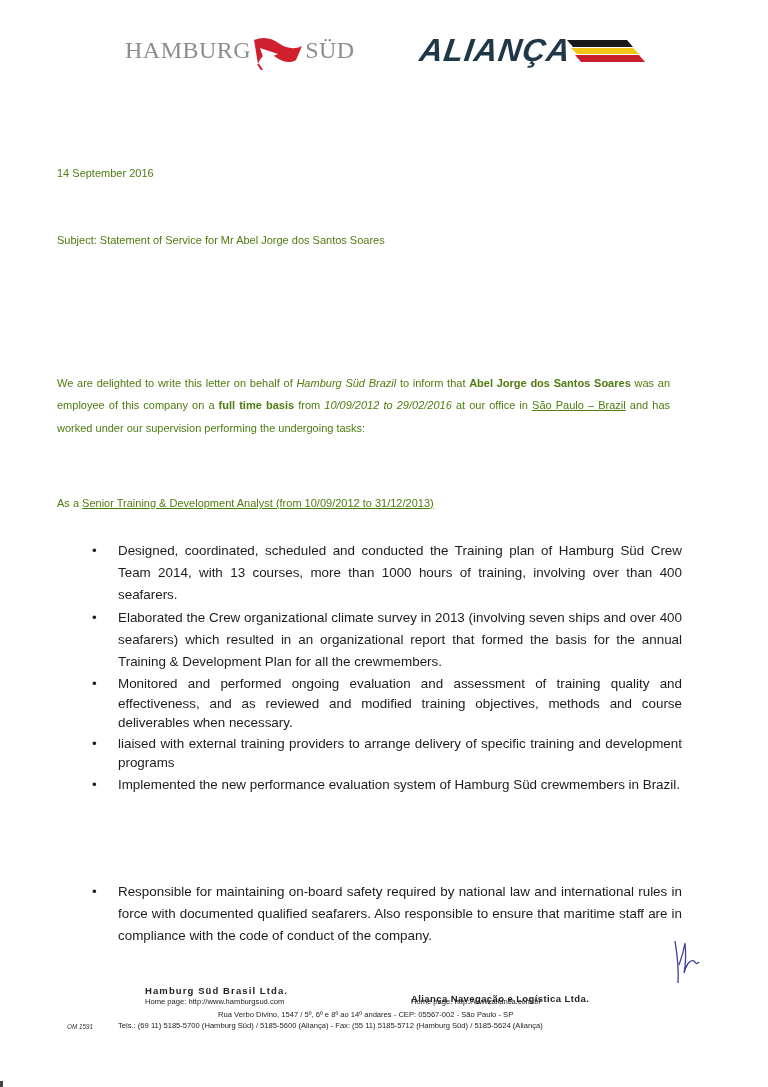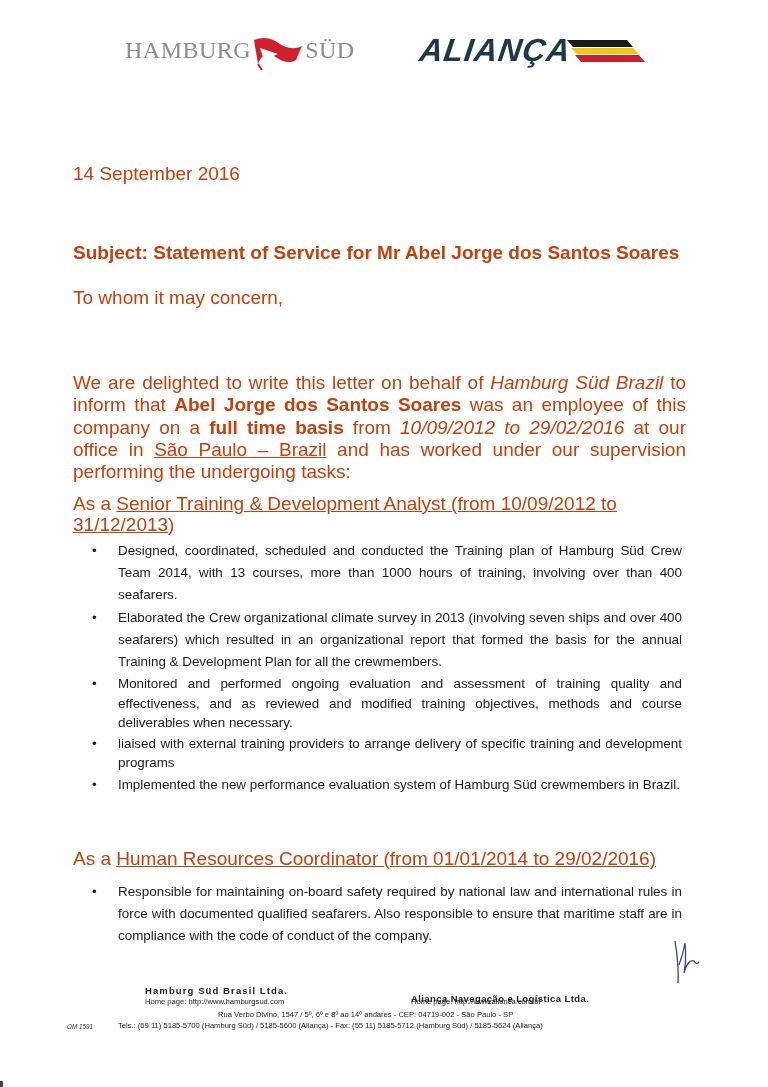--- a/index.html
+++ b/index.html
@@ -67,27 +67,26 @@
       height: 28px;
       margin-left: -4px;
     }
 
     
     .text {
       position: absolute;
       left: 57px;
       width: 613px;
       font-family: "Liberation Sans", sans-serif;
-      font-size: 19px;
+      font-size: 11px;
       line-height: 21px;
-      color: #c2410c;
-      margin-left: 16px;
+      color: #4d7c0f;
     }
     .date { top: 163px; }
-    .subject { top: 242px; font-weight: bold; }
+    .subject { top: 230px; font-weight: normal; }
     .greeting { top: 287px; }
     .intro {
       top: 372px;
       text-align: justify;
       line-height: 22.3px;
     }
     .intro b { font-weight: bold; }
     .intro i { }
     .intro u { text-decoration: underline; }
     .section-head { }
@@ -201,49 +200,47 @@
       <polygon points="0,4 60,4 66,11 6,11" fill="#1a1a1a"></polygon>
       <polygon points="4,12 66,12 72,18 10,18" fill="#f2c418"></polygon>
       <polygon points="8,19 72,19 78,26 14,26" fill="#c8202c"></polygon>
     </svg>
   </div>
 
   <div class="text date">14 September 2016</div>
 
   <div class="text subject">Subject: Statement of Service for Mr Abel Jorge dos Santos Soares</div>
 
-  <div class="text greeting">To whom it may concern,</div>
 
   <div class="text intro"><span>We are delighted to write this letter on behalf of </span><i>Hamburg Süd Brazil</i><span> to inform that </span><b>Abel Jorge dos Santos Soares</b><span> was an employee of this company on a </span><b>full time basis</b><span> from </span><i>10/09/2012 to 29/02/2016</i><span> at our office in </span><u>São Paulo – Brazil</u><span> and has worked under our supervision performing the undergoing tasks:</span></div>
 
   <div class="text section-head sh1"><span>As a </span><u>Senior Training &amp; Development Analyst (from 10/09/2012 to 31/12/2013)</u></div>
 
   <ul class="bullets b1">
     <li><span class="dot">•</span><span>Designed, coordinated, scheduled and conducted the Training plan of Hamburg Süd Crew Team 2014, with 13 courses, more than 1000 hours of training, involving over than 400 seafarers.</span></li>
     <li><span class="dot">•</span><span>Elaborated the Crew organizational climate survey in 2013 (involving seven ships and over 400 seafarers) which resulted in an organizational report that formed the basis for the annual Training &amp; Development Plan for all the crewmembers.</span></li>
     <li class="tight"><span class="dot">•</span><span>Monitored and performed ongoing evaluation and assessment of training quality and effectiveness, and as reviewed and modified training objectives, methods and course deliverables when necessary.</span></li>
     <li class="tight"><span class="dot">•</span><span>liaised with external training providers to arrange delivery of specific training and development programs</span></li>
     <li><span class="dot">•</span><span>Implemented the new performance evaluation system of Hamburg Süd crewmembers in Brazil.</span></li>
   </ul>
 
-  <div class="text section-head sh2"><span>As a </span><u>Human Resources Coordinator (from 01/01/2014 to 29/02/2016)</u></div>
 
   <ul class="bullets b2">
     <li><span class="dot">•</span><span>Responsible for maintaining on-board safety required by national law and international rules in force with documented qualified seafarers. Also responsible to ensure that maritime staff are in compliance with the code of conduct of the company.</span></li>
   </ul>
 
   <svg class="signature" viewBox="0 0 50 60">
     <path d="M3 6 C5 18, 7 30, 6 48" stroke="#3a3f9a" stroke-width="1.3" fill="none"></path>
     <path d="M7 30 C10 22, 12 14, 13 8 C14 18, 14 28, 12 38 C14 30, 18 24, 22 26 C24 28, 24 30, 27 27" stroke="#3a3f9a" stroke-width="1.3" fill="none"></path>
   </svg>
 
   <div class="footer">
     <div class="co" style="left:145px; top:0px;">Hamburg Süd Brasil Ltda.</div>
     <div class="hp" style="left:145px; top:12px;">Home page: http://www.hamburgsud.com</div>
     <div class="co co2" style="left:411px; top:0px;">Aliança Navegação e Logística Ltda.</div>
     <div class="hp" style="left:411px; top:12px;">Home page: http://www.alianca.com.br</div>
-    <div class="addr">Rua Verbo Divino, 1547 / 5º, 6º e 8º ao 14º andares - CEP: 04719-002 - São Paulo - SP</div>
+    <div class="addr">Rua Verbo Divino, 1547 / 5º, 6º e 8º ao 14º andares - CEP: 05567-002 - São Paulo - SP</div>
     <div class="code">OM 1591</div>
     <div class="tels">Tels.: (69 11) 5185-5700 (Hamburg Süd) / 5185-5600 (Aliança) - Fax: (55 11) 5185-5712 (Hamburg Süd) / 5185-5624 (Aliança)</div>
   </div>
 
   <div class="edge-mark"></div>
 </div>
 
 </body></html>

